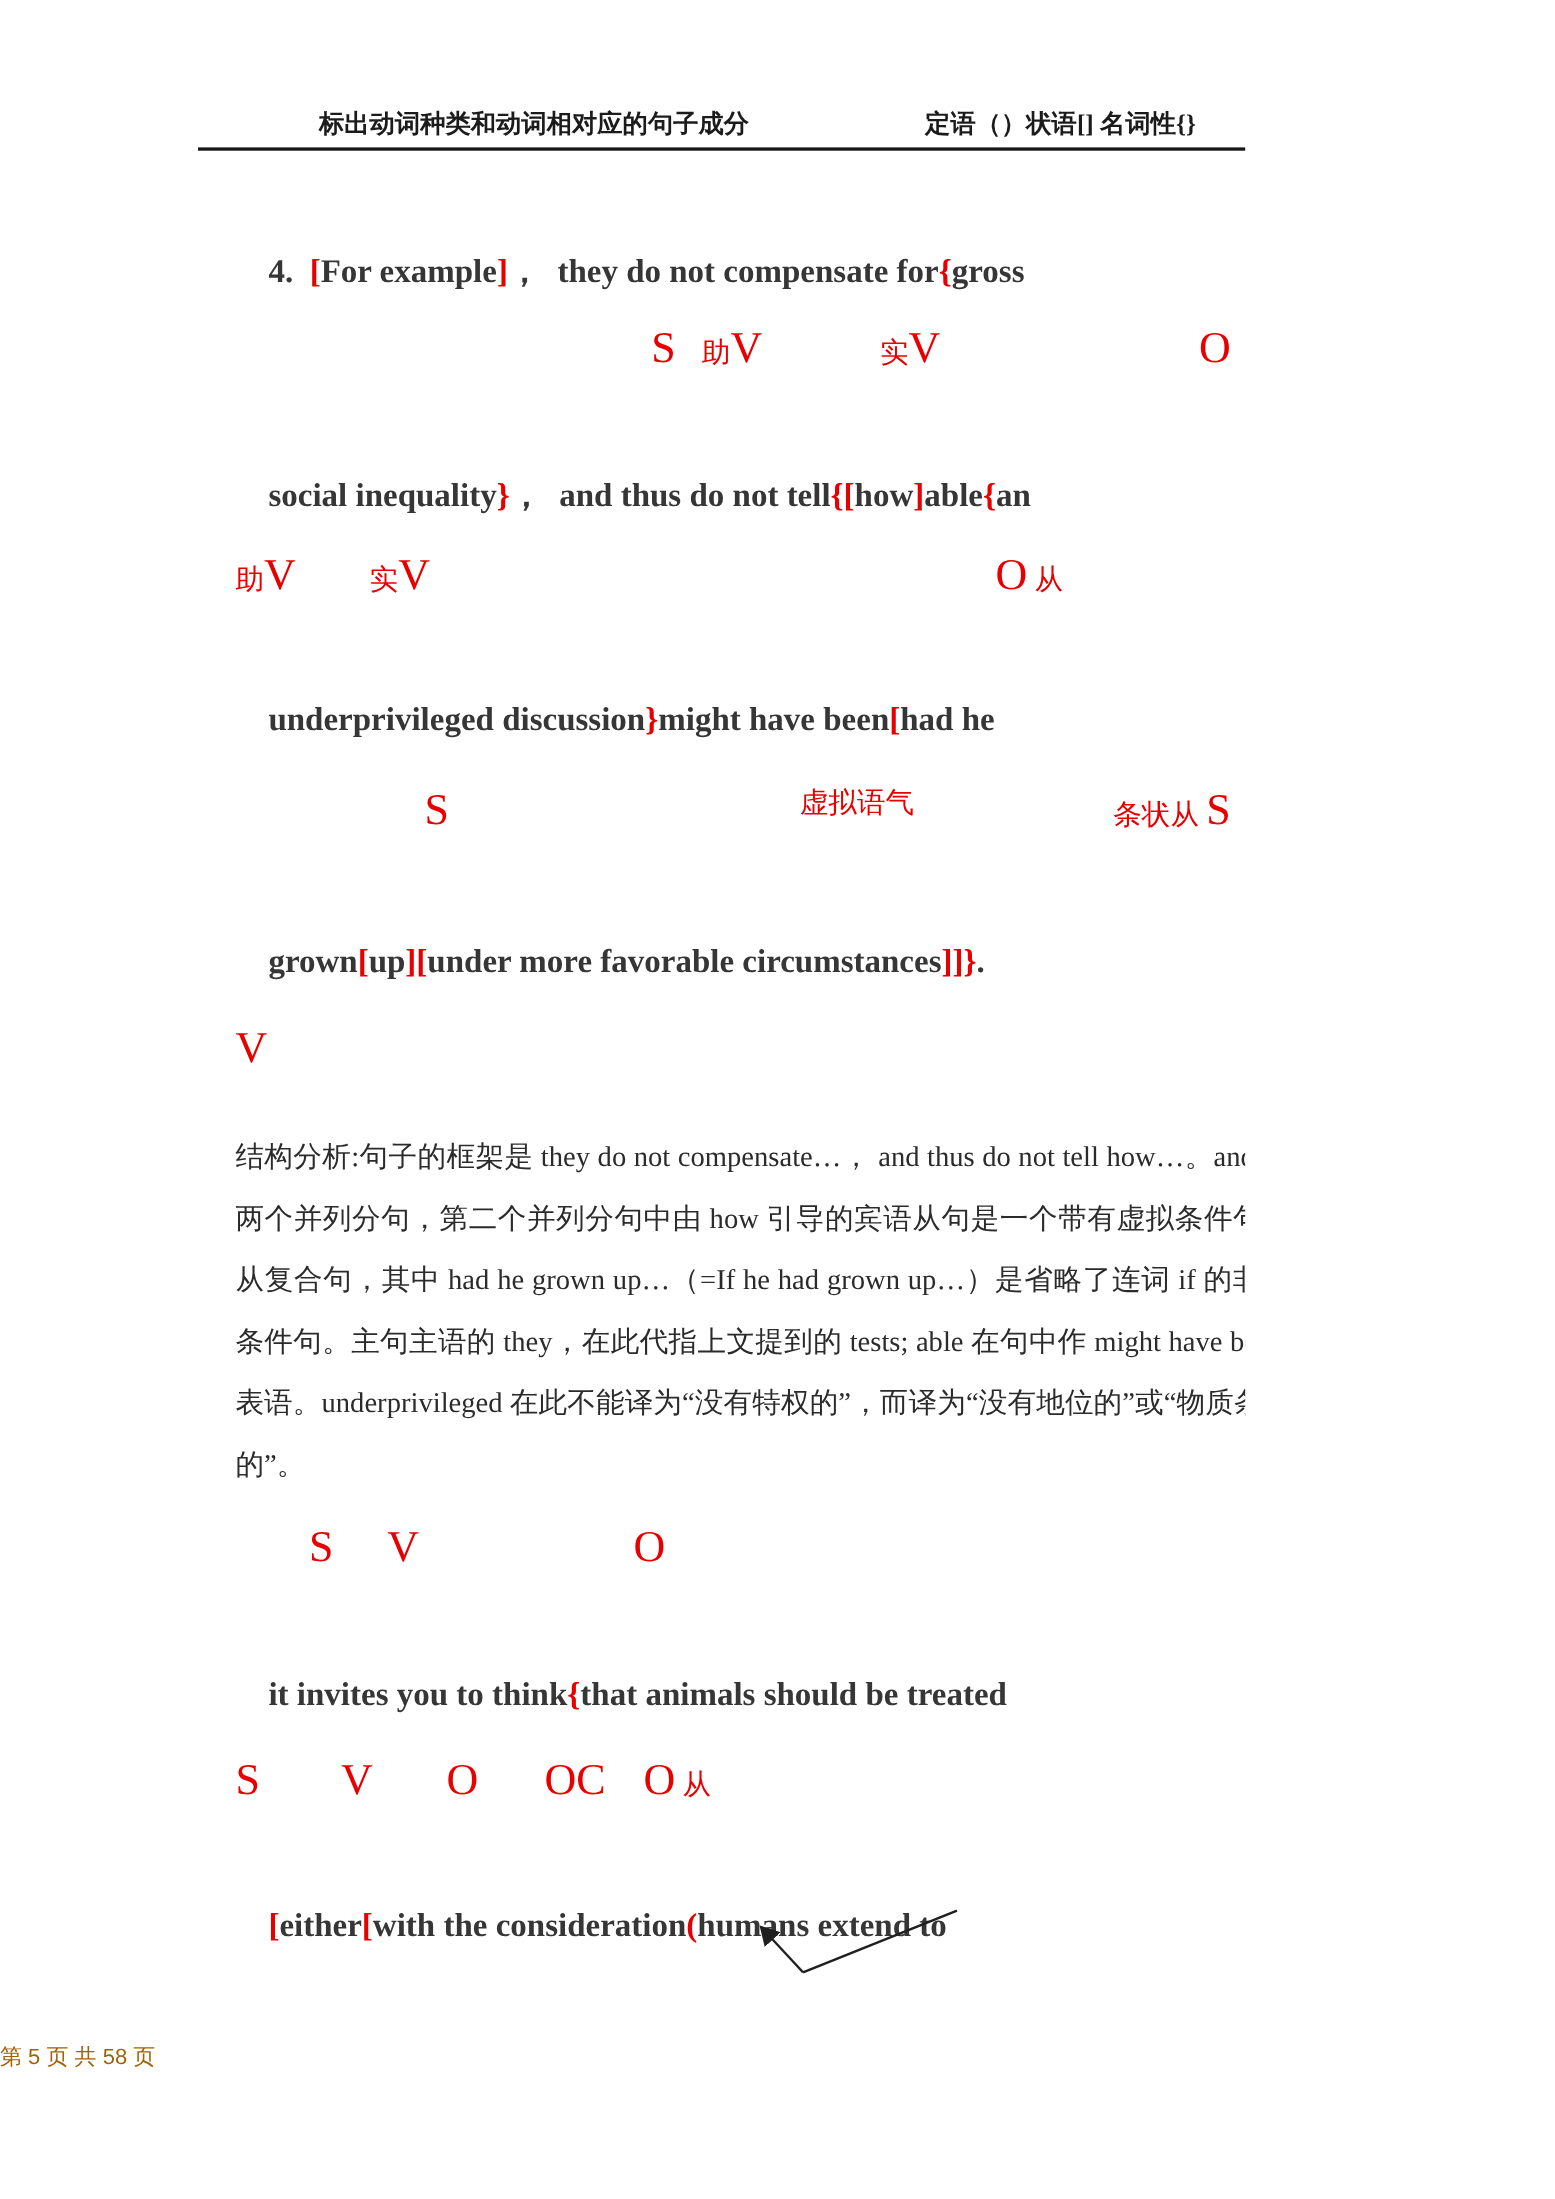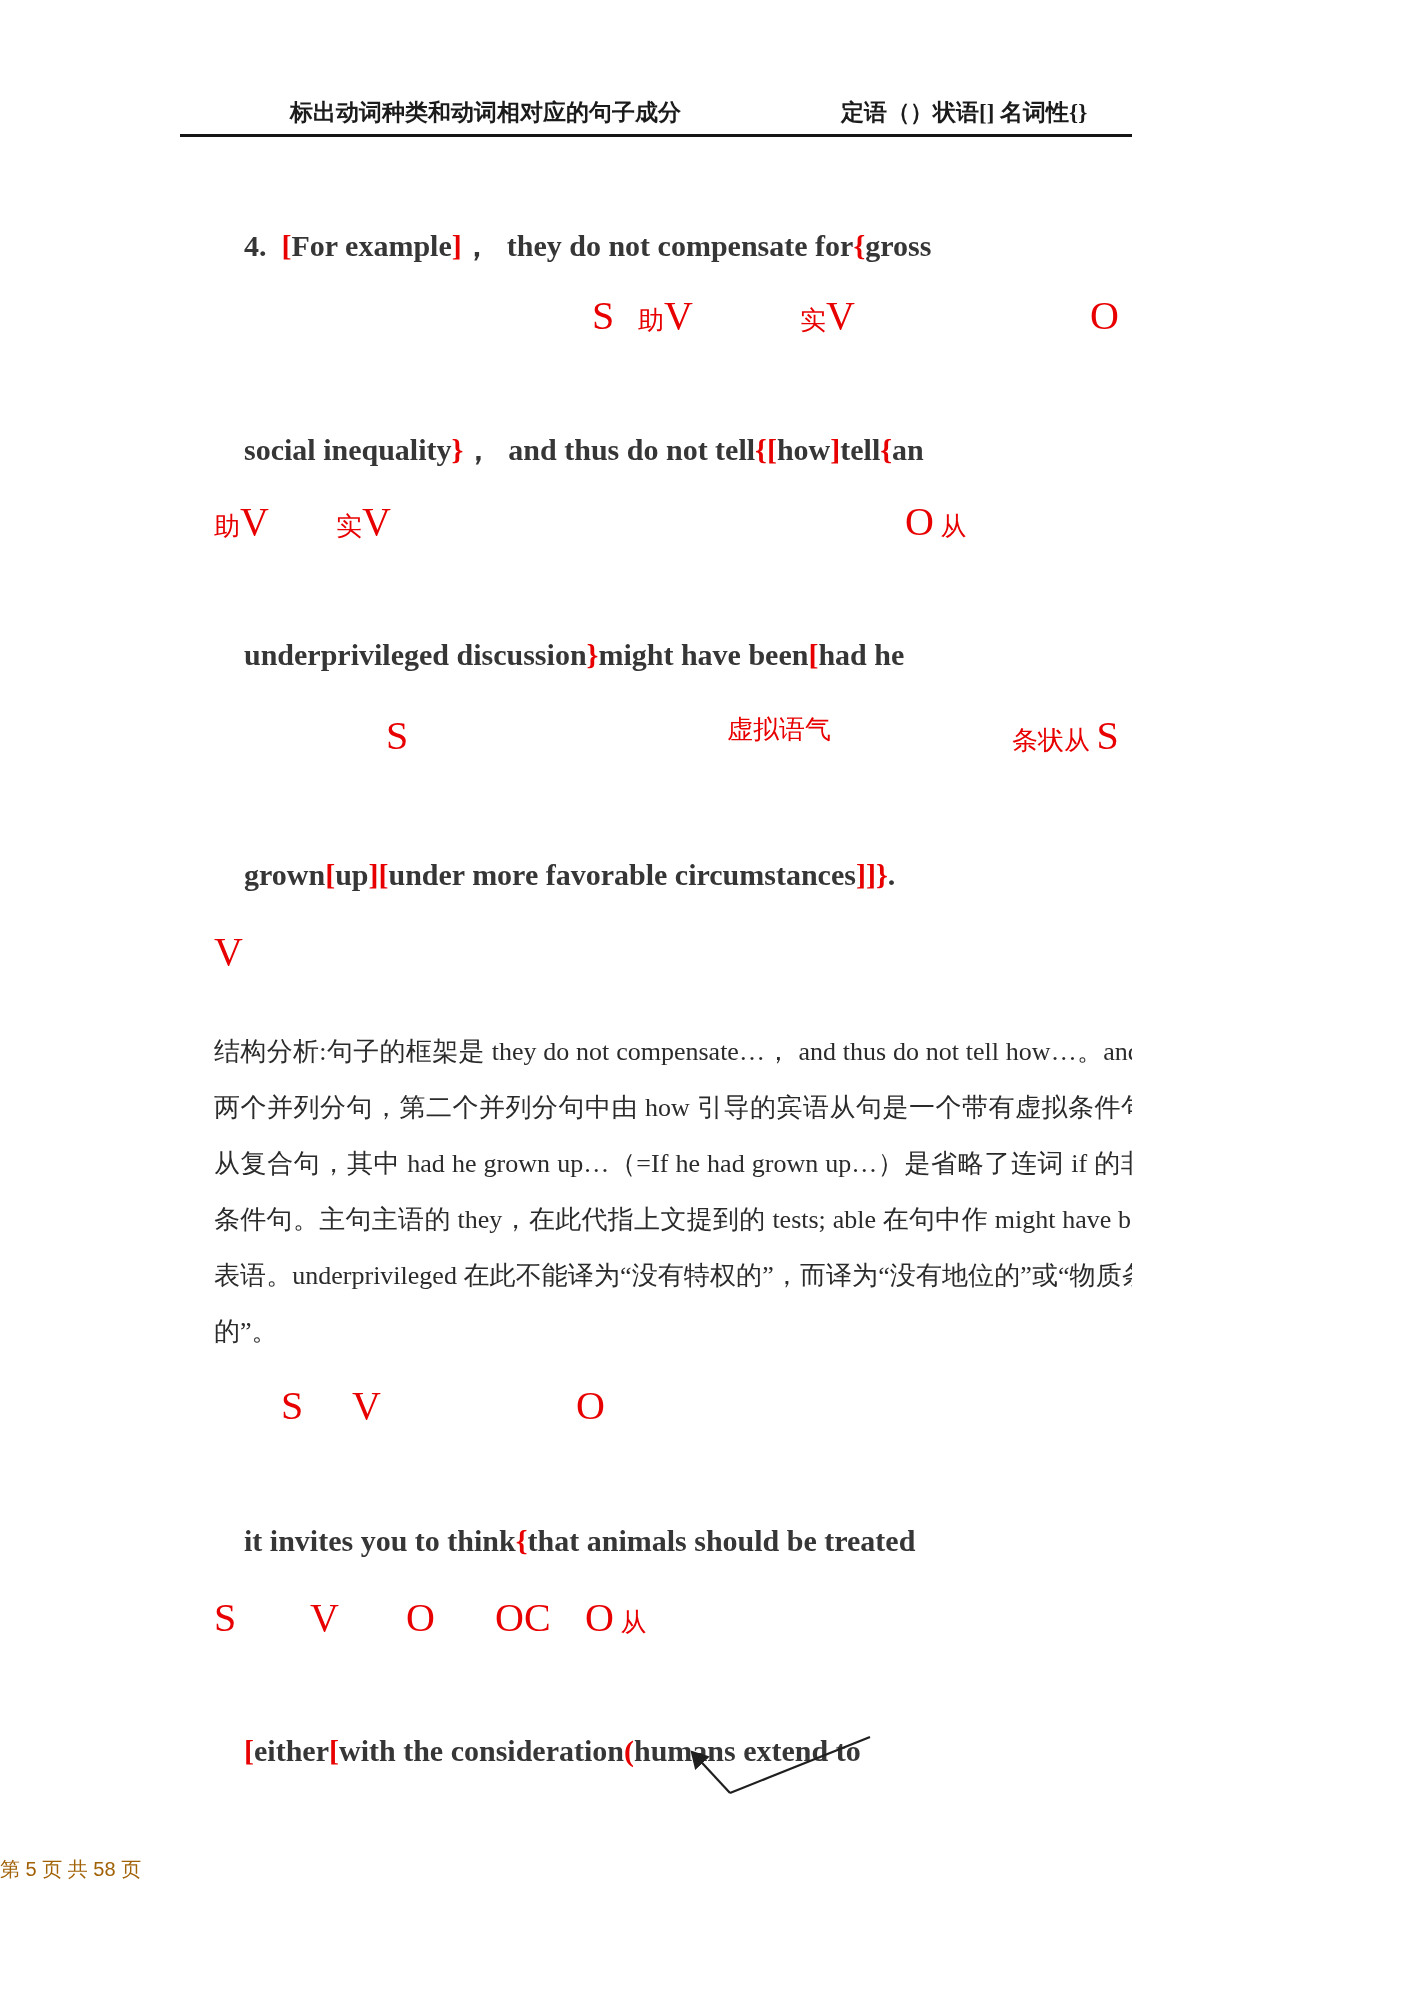--- a/index.html
+++ b/index.html
@@ -36,21 +36,21 @@
   </div>
 
   <div class="ann" style="top:292px">
     <span class="tok" style="left:592px"><span class="cn"></span><span class="en">S</span></span>
     <span class="tok" style="left:638px"><span class="cn">助</span><span class="en">V</span></span>
     <span class="tok" style="left:800px"><span class="cn">实</span><span class="en">V</span></span>
     <span class="tok" style="left:1090px"><span class="en">O</span></span>
   </div>
 
   <div class="sline" style="top:396px">
-    <span class="k">social inequality</span><span class="r">}</span><span class="k">，  and thus do not tell</span><span class="r">{[</span><span class="k">how</span><span class="r">]</span><span class="k">tell</span><span class="r">{</span><span class="k">an</span>
+    <span class="k">social inequality</span><span class="r">}</span><span class="k">，  and thus do not tell</span><span class="r">{[</span><span class="k">how</span><span class="r">]</span><span class="k">able</span><span class="r">{</span><span class="k">an</span>
   </div>
 
   <div class="ann" style="top:498px">
     <span class="tok" style="left:214px"><span class="cn">助</span><span class="en">V</span></span>
     <span class="tok" style="left:336px"><span class="cn">实</span><span class="en">V</span></span>
     <span class="tok" style="left:905px"><span class="en">O</span><span class="cn"> 从</span></span>
   </div>
 
   <div class="sline" style="top:604px">
     <span class="k">underprivileged discussion</span><span class="r">}</span><span class="k">might have been</span><span class="r">[</span><span class="k">had he</span>

